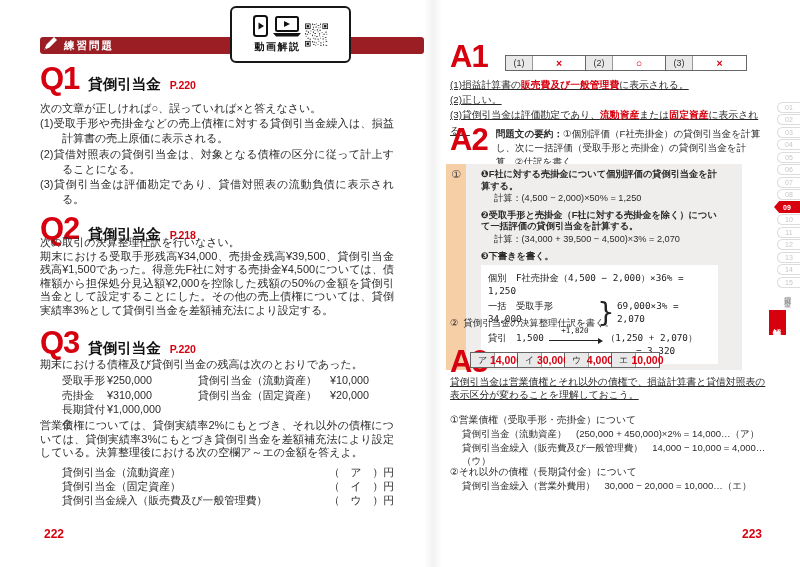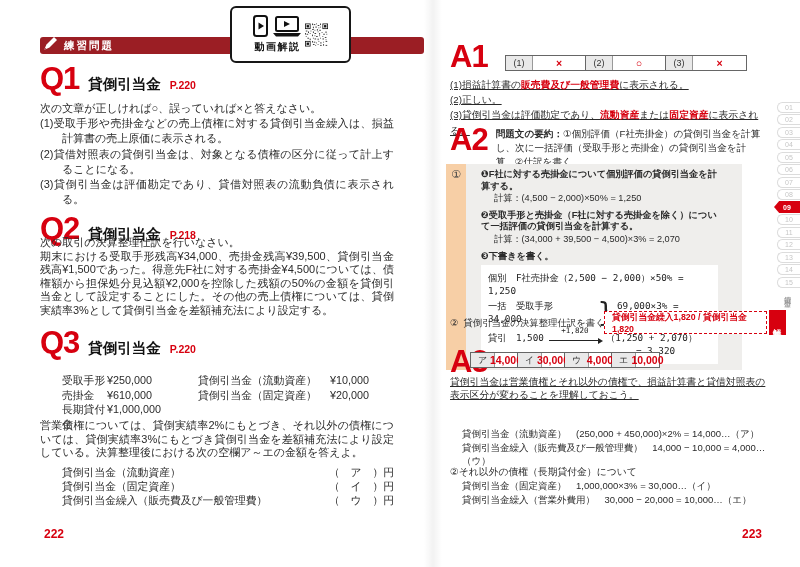--- a/index.html
+++ b/index.html
@@ -220,27 +220,28 @@
   <div class="abs body-txt" style="left:40px; top:236px; width:354px; line-height:13.6px;">
     <p>次の取引の決算整理仕訳を行いなさい。</p>
     <p>期末における受取手形残高¥34,000、売掛金残高¥39,500、貸倒引当金残高¥1,500であった。得意先F社に対する売掛金¥4,500については、債権額から担保処分見込額¥2,000を控除した残額の50%の金額を貸倒引当金として設定することにした。その他の売上債権については、貸倒実績率3%として貸倒引当金を差額補充法により設定する。</p>
   </div>
 
   <div class="abs q-head" style="left:40px; top:330px;justify-content:center;">
     <span class="q-num">Q3</span>
     <span class="q-title">貸倒引当金</span>
     <span class="q-ref">P.220</span>
   </div>
+  <p class="abs body-txt" style="left:40px; top:357px; width:354px;">期末における債権及び貸倒引当金の残高は次のとおりであった。</p>
   <div class="abs bal-grid" style="left:62px; top:373px; width:332px;">
     <span>受取手形</span>
     <span>¥250,000</span>
     <span>貸倒引当金（流動資産）</span>
     <span>¥10,000</span>
     <span>売掛金</span>
-    <span>¥610,000</span>
+    <span>¥310,000</span>
     <span>貸倒引当金（固定資産）</span>
     <span>¥20,000</span>
     <span>長期貸付金</span>
     <span>¥1,000,000</span>
     <span></span>
     <span></span>
   </div>
   <p class="abs body-txt" style="left:40px; top:419px; width:354px; line-height:13.6px;">営業債権については、貸倒実績率2%にもとづき、それ以外の債権については、貸倒実績率3%にもとづき貸倒引当金を差額補充法により設定している。決算整理後における次の空欄ア～エの金額を答えよ。</p>
   <div class="abs" style="left:62px; top:466px; width:332px;">
     <div class="blank-row">
@@ -279,21 +280,21 @@
   </div>
   <div class="abs a2-box">
     <div class="a2-strip"><span>①</span></div>
     <div class="a2-content">
       <p class="step-head"><span>❶</span><span>F社に対する売掛金について個別評価の貸倒引当金を計算する。</span></p>
       <p class="step-calc">計算：(4,500 − 2,000)×50% = 1,250</p>
       <p class="step-head"><span>❷</span><span>受取手形と売掛金（F社に対する売掛金を除く）について一括評価の貸倒引当金を計算する。</span></p>
       <p class="step-calc">計算：(34,000 + 39,500 − 4,500)×3% = 2,070</p>
       <p class="step-head"><span>❸</span><span>下書きを書く。</span></p>
       <div class="draft">
-        <p>個別　F社売掛金（2,500 − 2,000）×50% = 1,250</p>
+        <p>個別　F社売掛金（4,500 − 2,000）×36% = 1,250</p>
         <div class="brace-row">
           <div class="brace-col">
             <p>一括　受取手形　34,000</p>
           </div>
           <span class="brace">}</span>
           <span>69,000×3% = 2,070</span>
         </div>
         <div class="arrow-row">
           <span>貸引　1,500</span>
           <span class="arrow">
@@ -305,42 +306,41 @@
             <p class="l3c">= 3,320</p>
           </span>
         </div>
       </div>
     </div>
   </div>
   <div class="abs step2-row">
     <span>②</span>
     <span>貸倒引当金の決算整理仕訳を書く。</span>
   </div>
-  <div class="abs ans-dash">貸倒引当金繰入1,820 / 貸倒引当金1,820</div>
   <div class="abs kaito">解答</div>
 
   <span class="abs a-num" style="left:450px; top:349px;">A3</span>
   <div class="abs ans-table a3t" style="left:470px; top:352px;">
     <span class="at-label">ア</span>
     <span class="at-value">14,000</span>
     <span class="at-label">イ</span>
     <span class="at-value">30,000</span>
     <span class="at-label">ウ</span>
     <span class="at-value">4,000</span>
     <span class="at-label">エ</span>
     <span class="at-value last">10,000</span>
   </div>
   <p class="abs r-body" style="left:450px; top:375px; width:316px; line-height:13.4px;">貸倒引当金は営業債権とそれ以外の債権で、損益計算書と貸借対照表の表示区分が変わることを理解しておこう。</p>
+  <p class="abs sec-title" style="left:450px; top:413px;">①営業債権（受取手形・売掛金）について</p>
   <div class="abs" style="left:462px; top:427px; width:314px;">
     <p class="calc-line">貸倒引当金（流動資産）　(250,000 + 450,000)×2% = 14,000…（ア）</p>
     <p class="calc-line">貸倒引当金繰入（販売費及び一般管理費）　14,000 − 10,000 = 4,000…（ウ）</p>
   </div>
   <p class="abs sec-title" style="left:450px; top:465px;">②それ以外の債権（長期貸付金）について</p>
   <div class="abs" style="left:462px; top:479px; width:314px;">
-    <p class="calc-line">貸倒引当金（固定資産）　1,000,000×3% = 30,000…（イ）</p>
     <p class="calc-line">貸倒引当金繰入（営業外費用）　30,000 − 20,000 = 10,000…（エ）</p>
   </div>
   <span class="abs page-num" style="left:742px; top:527px;">223</span>
 
   <div class="side-tab" style="top:102px">01</div>
   <div class="side-tab" style="top:114px">02</div>
   <div class="side-tab" style="top:127px">03</div>
   <div class="side-tab" style="top:139px">04</div>
   <div class="side-tab" style="top:152px">05</div>
   <div class="side-tab" style="top:164px">06</div>

